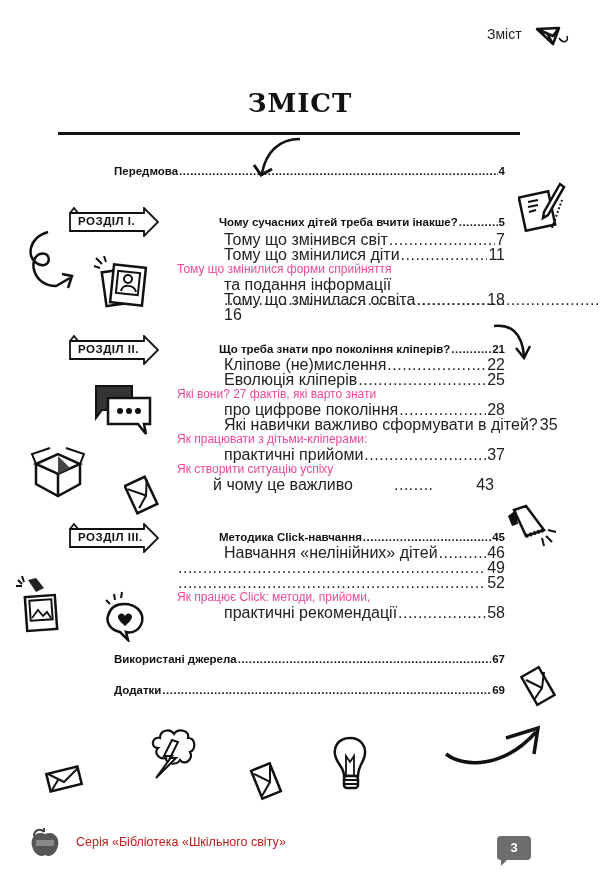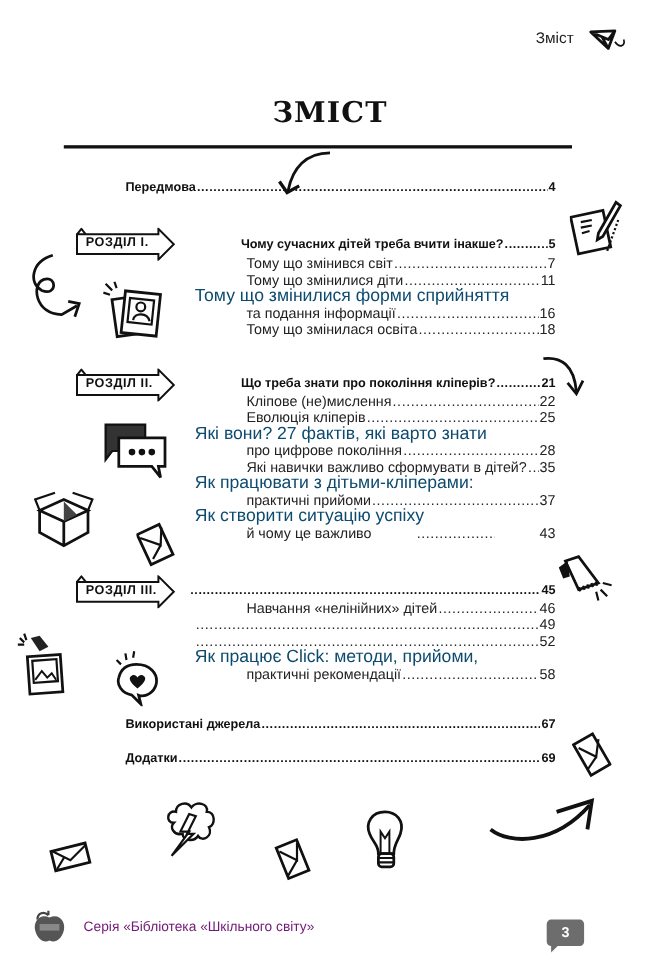--- a/index.html
+++ b/index.html
@@ -14,31 +14,31 @@
   .title-rule { position:absolute; top:132px; left:58px; width:462px; height:3px; background:#111; }
 
   .arrow-top { position:absolute; top:135px; left:248px; width:60px; height:48px; }
 
   .toc-row { position:absolute; display:flex; align-items:baseline; font-size:12.5px; line-height:15px; white-space:nowrap; }
   .toc-row .t { flex:0 0 auto;margin-left:47px; }
   .toc-row .dots { flex:1 1 auto; overflow:hidden; margin:0 1px; }
   .toc-row .dots::before { content:"......................................................................................................................................................................................................................"; letter-spacing:0.5px; }
   .toc-row .p { flex:0 0 auto; }
   .bold { font-weight:bold; font-size:11.5px; }
-  .sub { font-size:13px; color:#222; }
-  .plain { position:absolute; font-size:16px; line-height:15px; color:#0c4a6e; white-space:nowrap;text-align:right; }
+  .sub { font-size:16px; color:#222; }
+  .plain { position:absolute; font-size:12px; line-height:15px; color:#ec4899; white-space:nowrap;text-align:right; }
 
   .chapter-tag { position:absolute; width:92px; height:30px; }
   .chapter-tag svg { position:absolute; left:0; top:0; }
   .chapter-tag span { position:absolute; left:10px; top:8px; font-size:11.5px; font-weight:bold; letter-spacing:0.5px; }
 
   .doodle { position:absolute; }
 
   .footer-logo { position:absolute; top:826px; left:30px; width:30px; height:32px; }
-  .footer-text { position:absolute; top:835px; left:76px; font-size:12.5px; color:#701a75;text-align:center; }
+  .footer-text { position:absolute; top:835px; left:76px; font-size:12.5px; color:#b91c1c;text-align:center; }
   .page-badge { position:absolute; top:836px; left:497px; width:34px; height:24px; background:#6d6d6d; border-radius:4px;
     color:#fff; font-weight:bold; font-size:13px; text-align:center; line-height:24px; }
   .page-badge::after { content:""; position:absolute; left:4px; bottom:-6px; border-left:6px solid #6d6d6d; border-bottom:6px solid transparent; }
 </style>
 </head>
 <body>
 
 <div class="running-head">Зміст</div>
 <svg class="plane-icon" viewBox="0 0 38 24">
   <path d="M2 5 L24 4 L18 20 Z M2 5 L18 12 L24 4 M12 9 L18 20" fill="none" stroke="#111" stroke-width="2.5" stroke-linejoin="round"></path>
@@ -73,21 +73,21 @@
   <span class="t">Тому що змінився світ</span>
     <span class="dots"></span>
     <span class="p">7</span>
 </div>
 <div class="toc-row sub" style="top:247px;left:177px;width:328px;">
   <span class="t">Тому що змінилися діти</span>
     <span class="dots"></span>
     <span class="p">11</span>
 </div>
 <div class="plain" style="top:262px;left:177px;">Тому що змінилися форми сприйняття</div>
-<div class="toc-row sub" style="top:277px;left:177px;width:328px;">
+<div class="toc-row sub" style="top:277px;left:177px;width:328px;flex-direction:column;">
   <span class="t">та подання інформації</span>
     <span class="dots"></span>
     <span class="p">16</span>
 </div>
 <div class="toc-row sub" style="top:292px;left:177px;width:328px;">
   <span class="t">Тому що змінилася освіта</span>
     <span class="dots"></span>
     <span class="p">18</span>
 </div>
 
@@ -123,33 +123,34 @@
     <span class="dots"></span>
     <span class="p">35</span>
 </div>
 <div class="plain" style="top:432px;left:177px;">Як працювати з дітьми-кліперами:</div>
 <div class="toc-row sub" style="top:447px;left:177px;width:328px;">
   <span class="t">практичні прийоми</span>
     <span class="dots"></span>
     <span class="p">37</span>
 </div>
 <div class="plain" style="top:462px;left:177px;">Як створити ситуацію успіху</div>
-<div class="toc-row sub" style="top:477px;left:177px;width:328px;gap:40px;">
+<div class="toc-row sub" style="top:477px;left:166px;width:328px;gap:40px;">
   <span class="t">й чому це важливо</span>
     <span class="dots"></span>
     <span class="p">43</span>
 </div>
 
 <div class="chapter-tag" style="top:523px;left:68px;">
   <svg width="92" height="30" viewBox="0 0 92 30">
       <path d="M2 6 L76 6 L76 1 L90 15 L76 29 L76 24 L2 24 Z M2 6 L6 1 L10 6" fill="none" stroke="#111" stroke-width="1.8"></path>
     </svg>
   <span>РОЗДІЛ ІІІ.</span>
 </div>
 <div class="toc-row bold" style="top:530px;left:172px;width:333px;">
+  <span class="t">Методика Click-навчання</span>
     <span class="dots"></span>
     <span class="p">45</span>
 </div>
 <div class="toc-row sub" style="top:545px;left:177px;width:328px;">
   <span class="t">Навчання «нелінійних» дітей</span>
     <span class="dots"></span>
     <span class="p">46</span>
 </div>
 <div class="toc-row sub" style="top:560px;left:177px;width:328px;">
     <span class="dots"></span>

